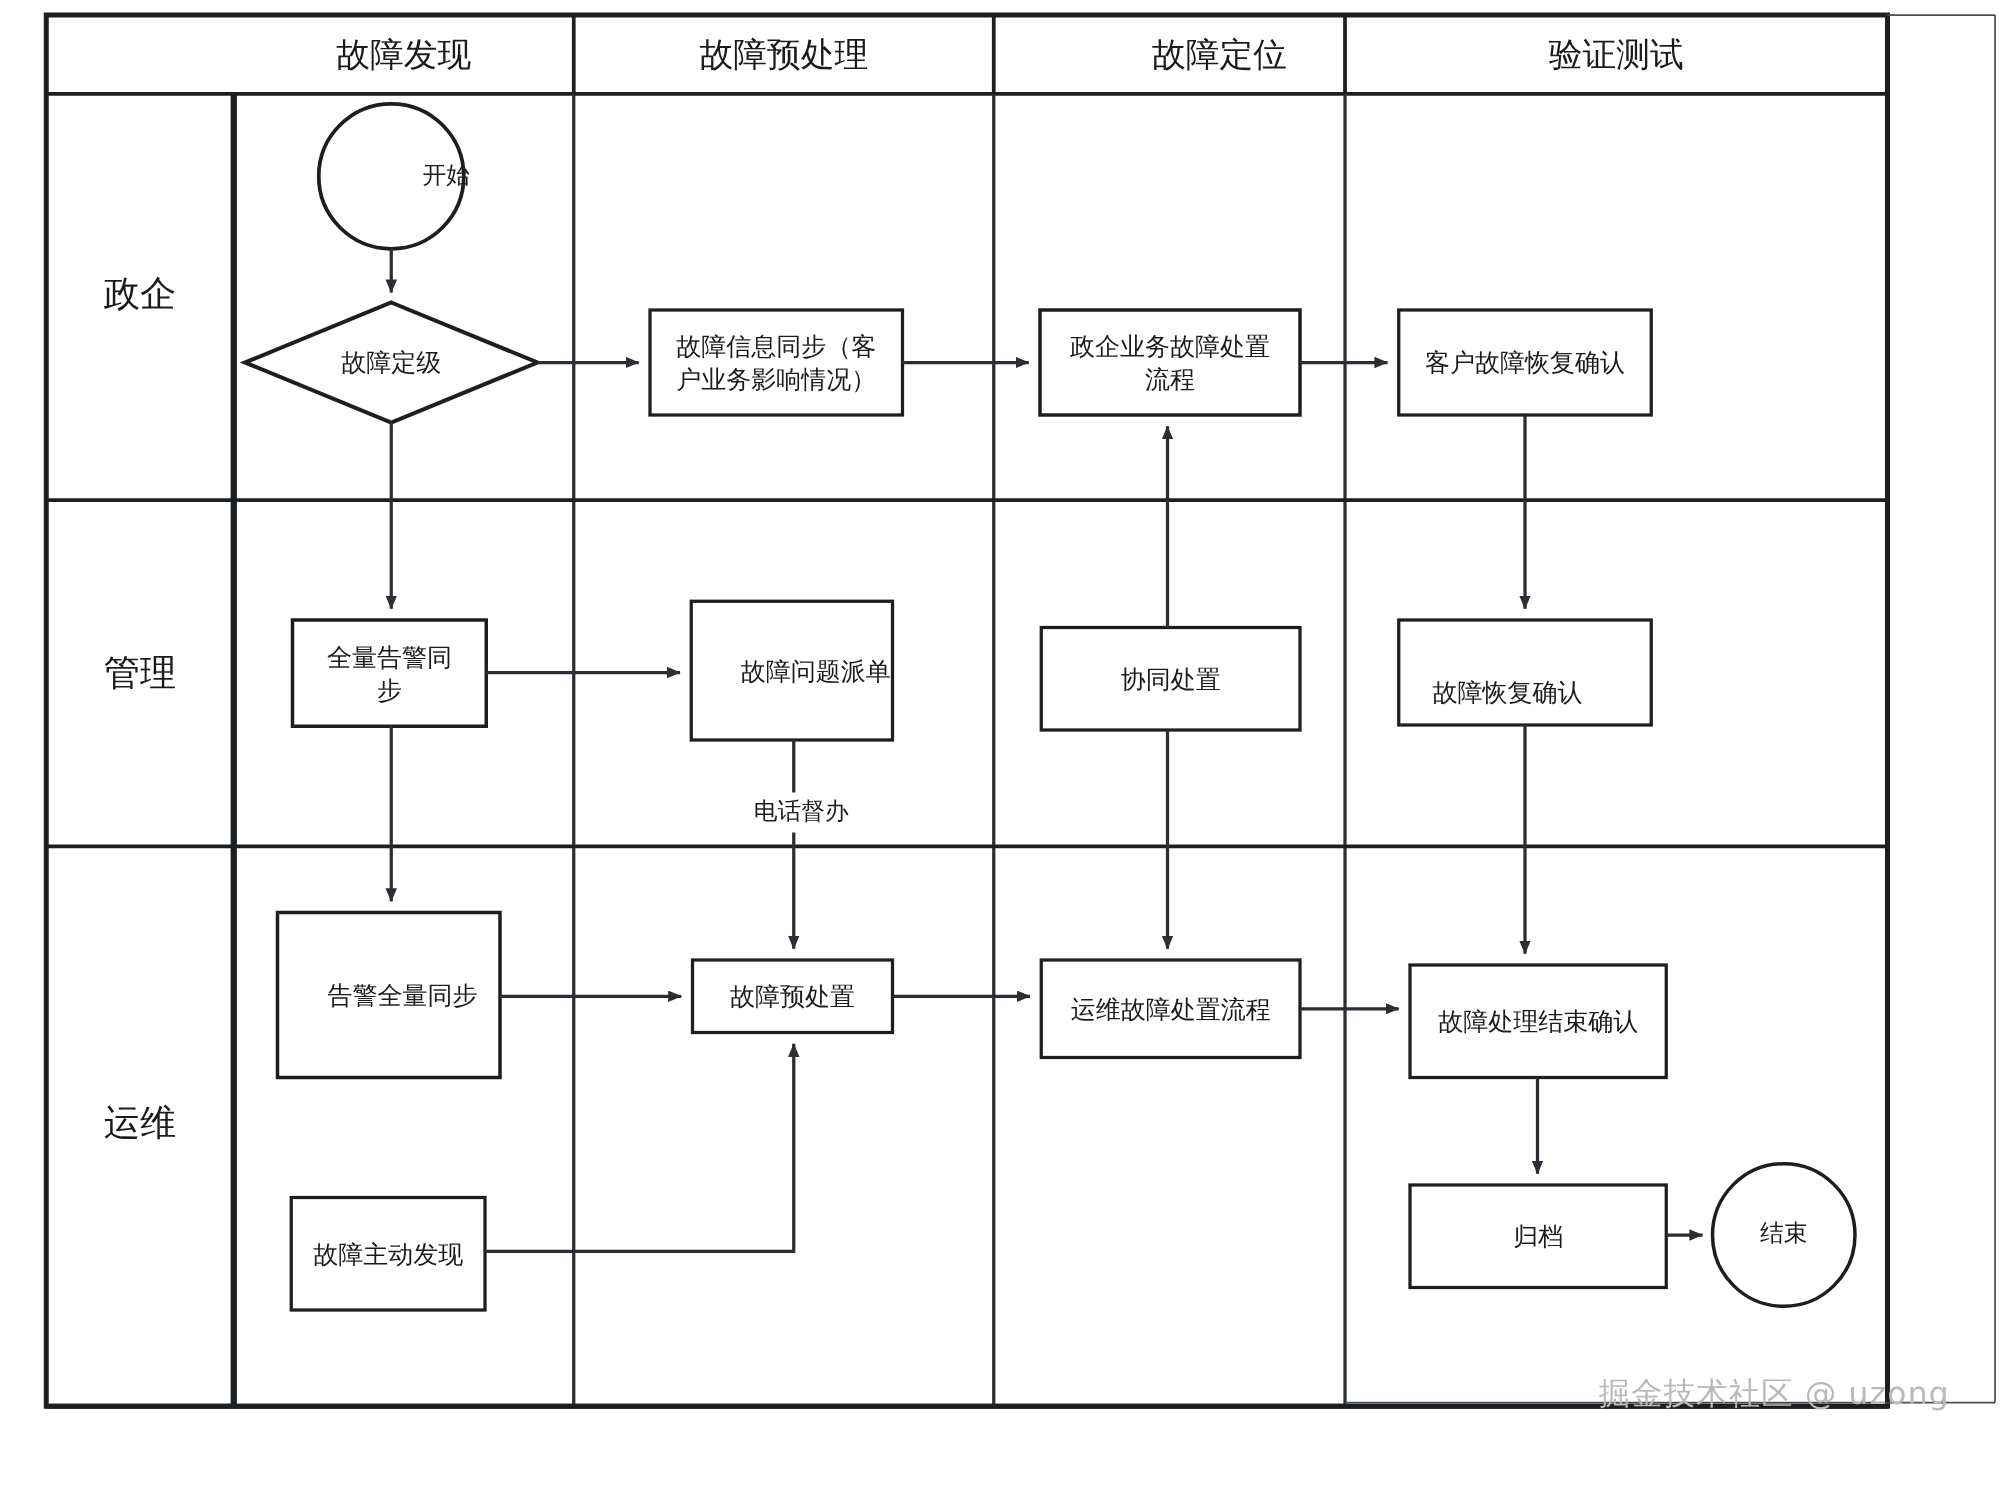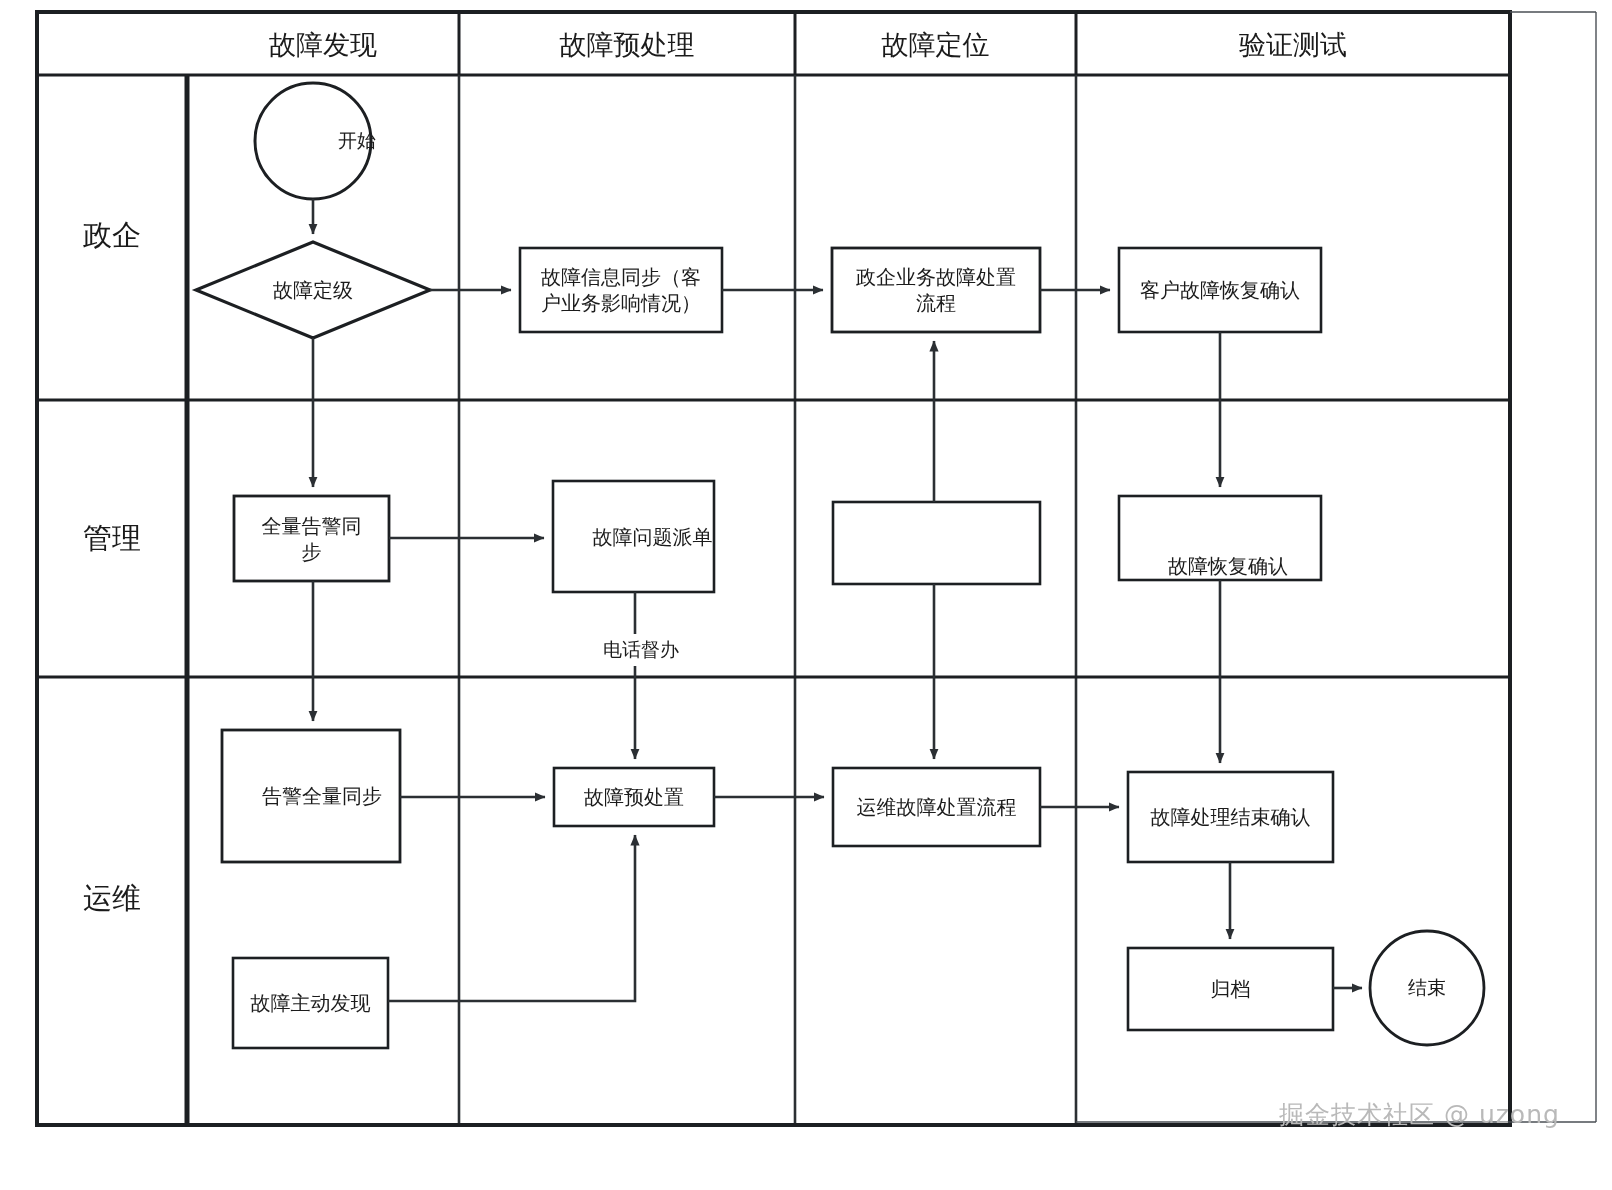--- a/index.html
+++ b/index.html
@@ -150,21 +150,21 @@
       <path d="M1220,580 L1220,763" marker-end="url(#arrow)"></path>
 
       <path d="M1230,862 L1230,939" marker-end="url(#arrow)"></path>
 
       <path d="M1333,988 L1362,988" marker-end="url(#arrow)"></path>
     </g>
   </svg>
 
   <div class="lbl col-head" style="left:187px;top:20px;width:272px;height:50px;">故障发现</div>
   <div class="lbl col-head" style="left:459px;top:20px;width:336px;height:50px;">故障预处理</div>
-  <div class="lbl col-head" style="left:795px;top:20px;width:281px;height:50px;">故障定位</div>
+  <div class="lbl col-head" style="left:795px;top:20px;width:281px;height:50px;padding-left:40px;">故障定位</div>
   <div class="lbl col-head" style="left:1076px;top:20px;width:434px;height:50px;">验证测试</div>
 
   <div class="lbl row-head" style="left:37px;top:212px;width:150px;height:46px;">政企</div>
   <div class="lbl row-head" style="left:37px;top:515px;width:150px;height:46px;">管理</div>
   <div class="lbl row-head" style="left:37px;top:875px;width:150px;height:46px;">运维</div>
 
   <div class="lbl terminator-text" style="left:255px;top:119px;width:116px;height:44px;margin-left:44px;">开始</div>
 
   <div class="lbl node-text" style="left:233px;top:268px;width:160px;height:44px;">故障定级</div>
 
@@ -174,22 +174,23 @@
   <div class="lbl node-text" style="left:836px;top:250px;width:200px;height:80px;">政企业务故障处置
 流程</div>
 
   <div class="lbl node-text" style="left:1122px;top:268px;width:196px;height:44px;">客户故障恢复确认</div>
 
   <div class="lbl node-text" style="left:238px;top:500px;width:147px;height:78px;">全量告警同
 步</div>
 
   <div class="lbl node-text" style="left:556px;top:515px;width:155px;height:44px;padding-left:19px;">故障问题派单</div>
 
-
-  <div class="lbl node-text" style="left:1122px;top:544px;width:168px;height:44px;padding-left:22px;">故障恢复确认</div>
+  <div class="lbl node-text" style="left:836px;top:521px;width:201px;height:44px;">协同处置</div>
+
+  <div class="lbl node-text" style="left:1122px;top:532px;width:168px;height:44px;">故障恢复确认</div>
 
   <div class="lbl node-text" style="left:225px;top:774px;width:174px;height:44px;margin-left:10px;">告警全量同步</div>
 
   <div class="lbl node-text" style="left:236px;top:981px;width:149px;height:44px;">故障主动发现</div>
 
   <div class="lbl node-text" style="left:557px;top:775px;width:154px;height:44px;">故障预处置</div>
 
   <div class="lbl node-text" style="left:836px;top:785px;width:201px;height:44px;">运维故障处置流程</div>
 
   <div class="lbl node-text" style="left:1131px;top:795px;width:199px;height:44px;">故障处理结束确认</div>

